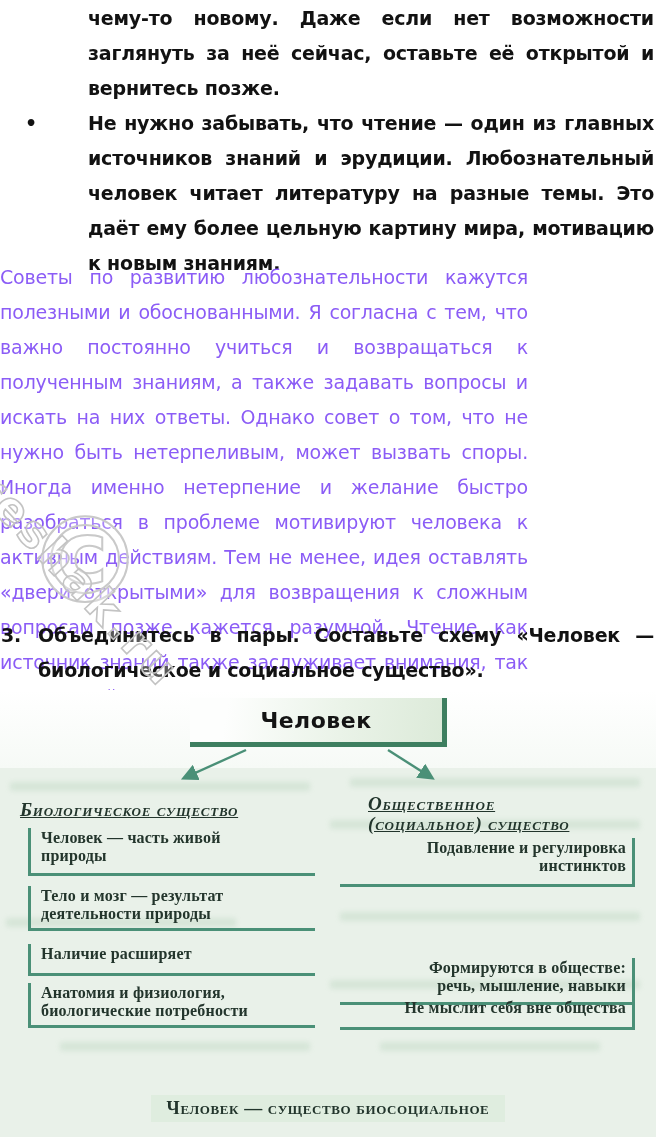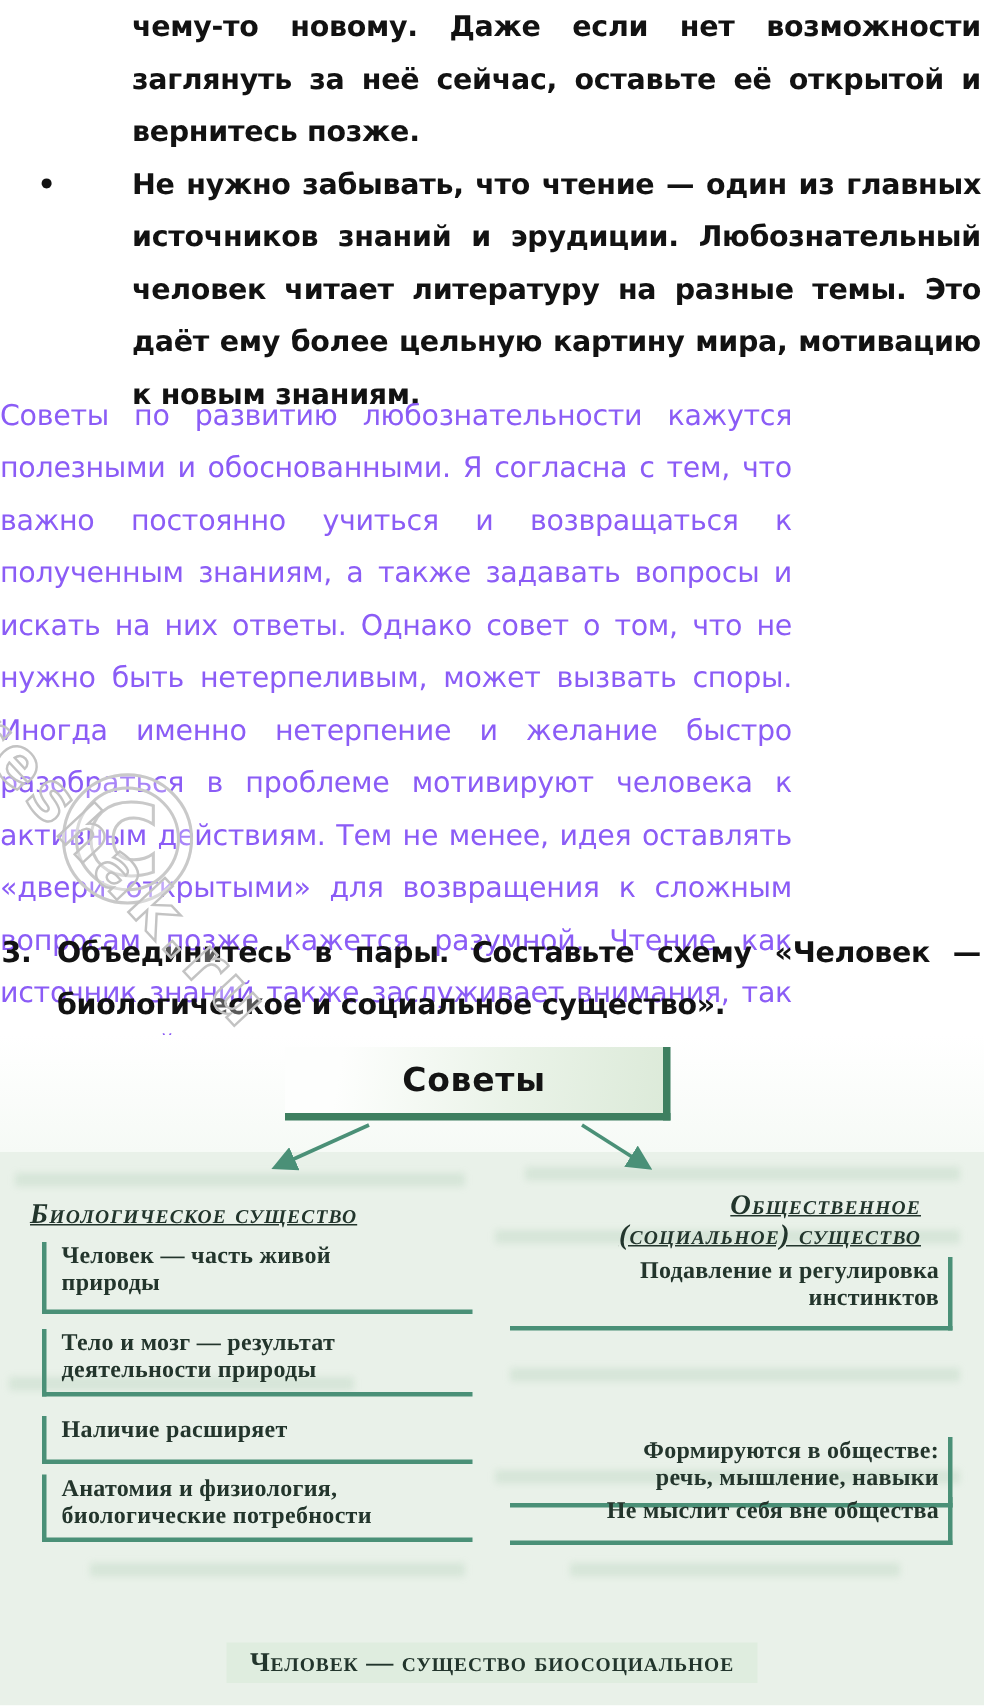--- a/index.html
+++ b/index.html
@@ -51,21 +51,21 @@
             border-right:5px solid #3e7f60;border-bottom:5px solid #3e7f60;
             display:flex;align-items:center;justify-content:center;}
   .root-box span{font-weight:bold;font-size:22px;letter-spacing:0.5px;color:#141414;}
 
   .arrows{position:absolute;left:0;top:0;width:656px;height:447px;}
 
   .col-header{position:absolute;font-family:"Liberation Serif","DejaVu Serif",serif;
               font-weight:bold;font-style:italic;font-variant:small-caps;
               font-size:19px;line-height:20px;color:#22352c;letter-spacing:0.8px;text-decoration:underline;}
   .col-header.left{left:20px;top:110px;}
-  .col-header.right{left:368px;top:104px;width:246px;text-align:right;}
+  .col-header.right{left:368px;top:104px;width:246px;text-align:left;}
 
   .l-item{position:absolute;left:28px;width:284px;
           border-left:3px solid #4a9077;border-bottom:3px solid #4a9077;}
   .l-item .txt{display:block;width:228px;padding:1px 0 0 10px;
           font-family:"Liberation Serif","DejaVu Serif",serif;font-weight:bold;
           font-size:16px;line-height:18px;color:#23352c;letter-spacing:0.2px;}
 
   .r-item{position:absolute;right:21px;width:292px;
           border-right:3px solid #4a9077;border-bottom:3px solid #4a9077;
           display:flex;justify-content:flex-end;}
@@ -120,21 +120,21 @@
       <span style="left:350px;top:88px;width:290px;height:9px;"></span>
       <span style="left:330px;top:130px;width:310px;height:9px;"></span>
       <span style="left:6px;top:228px;width:230px;height:9px;"></span>
       <span style="left:340px;top:222px;width:300px;height:9px;"></span>
       <span style="left:330px;top:290px;width:310px;height:9px;"></span>
       <span style="left:60px;top:352px;width:250px;height:9px;"></span>
       <span style="left:380px;top:352px;width:220px;height:9px;"></span>
     </div>
 
     <div class="root-box">
-      <span>Советы</span>
+      <span>Человек</span>
     </div>
 
     <svg class="arrows" viewBox="0 0 656 447" xmlns="http://www.w3.org/2000/svg">
       <defs>
         <marker id="ah" viewBox="0 0 10 10" refX="8" refY="5" markerWidth="7" markerHeight="7" orient="auto-start-reverse">
           <path d="M0,0 L10,5 L0,10 z" fill="#4a9077"></path>
         </marker>
       </defs>
       <line x1="246" y1="60" x2="184" y2="88" stroke="#4a9077" stroke-width="2.4" marker-end="url(#ah)"></line>
       <line x1="388" y1="60" x2="432" y2="88" stroke="#4a9077" stroke-width="2.4" marker-end="url(#ah)"></line>

